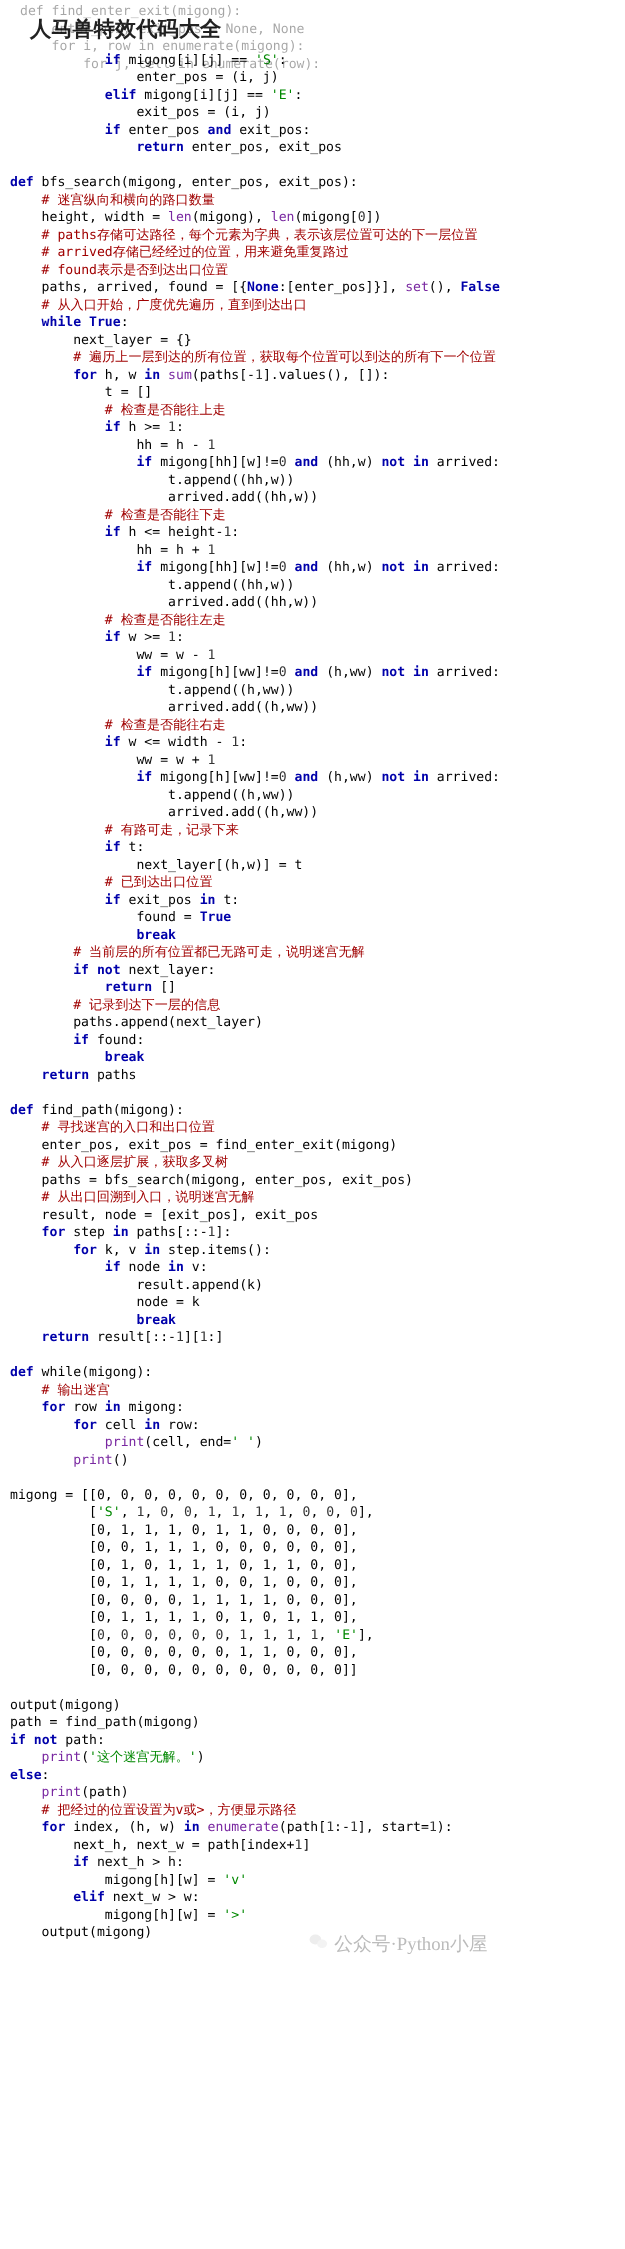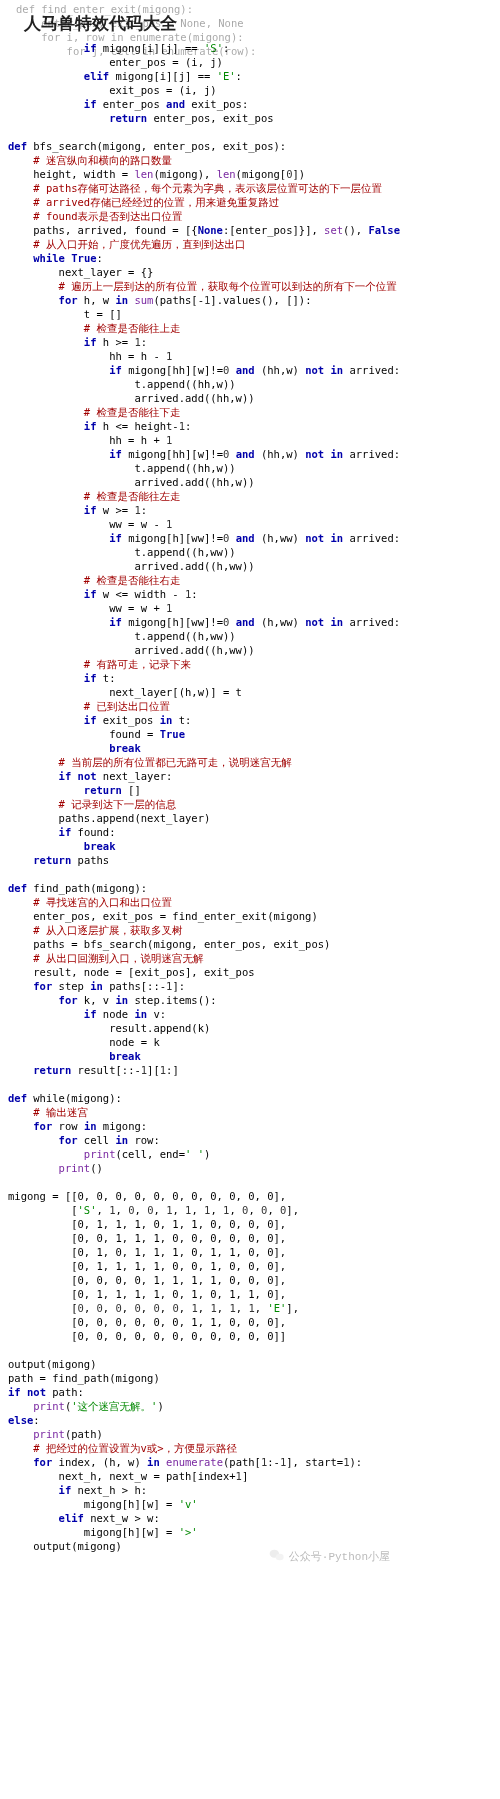--- a/index.html
+++ b/index.html
@@ -9,21 +9,21 @@
   .subtitle{font-size:17px;font-weight:700;margin-top:4px;margin-bottom:6px}
   pre.code{margin:0;padding:0 0 20px 8px;font-size:10.5px;line-height:14px;white-space:pre;color:#000}
   
   .kw{color:#0000aa;font-weight:700}          
   .fn{color:#000}                              
   .cm{color:#a00000}                           
   .st{color:#008800}                           
   .nm{color:#333}                              
   .bi{color:#7928a1}                           
   .ghost{opacity:.35;color:#999}               
-  .footer{position:absolute;right:10px;bottom:8px;font-family:Liberation Mono, monospace;font-size:11px;color:#bbb;display:flex;align-items:center;gap:4px}
+  .footer{position:absolute;right:10px;bottom:8px;font-family:Liberation Serif, serif;font-size:15px;color:#bbb;display:flex;align-items:center;gap:4px}
   .footer svg{opacity:.35}
 </style>
 </head>
 <body>
 <div class="page">
 
 <pre class="code ghost" style="position:absolute;top:2px;left:8px"><span>def find_enter_exit(migong):</span>
 <span>    enter_pos, exit_pos = None, None</span>
 <span>    for i, row in enumerate(migong):</span>
 <span>        for j, cell in enumerate(row):</span></pre>

